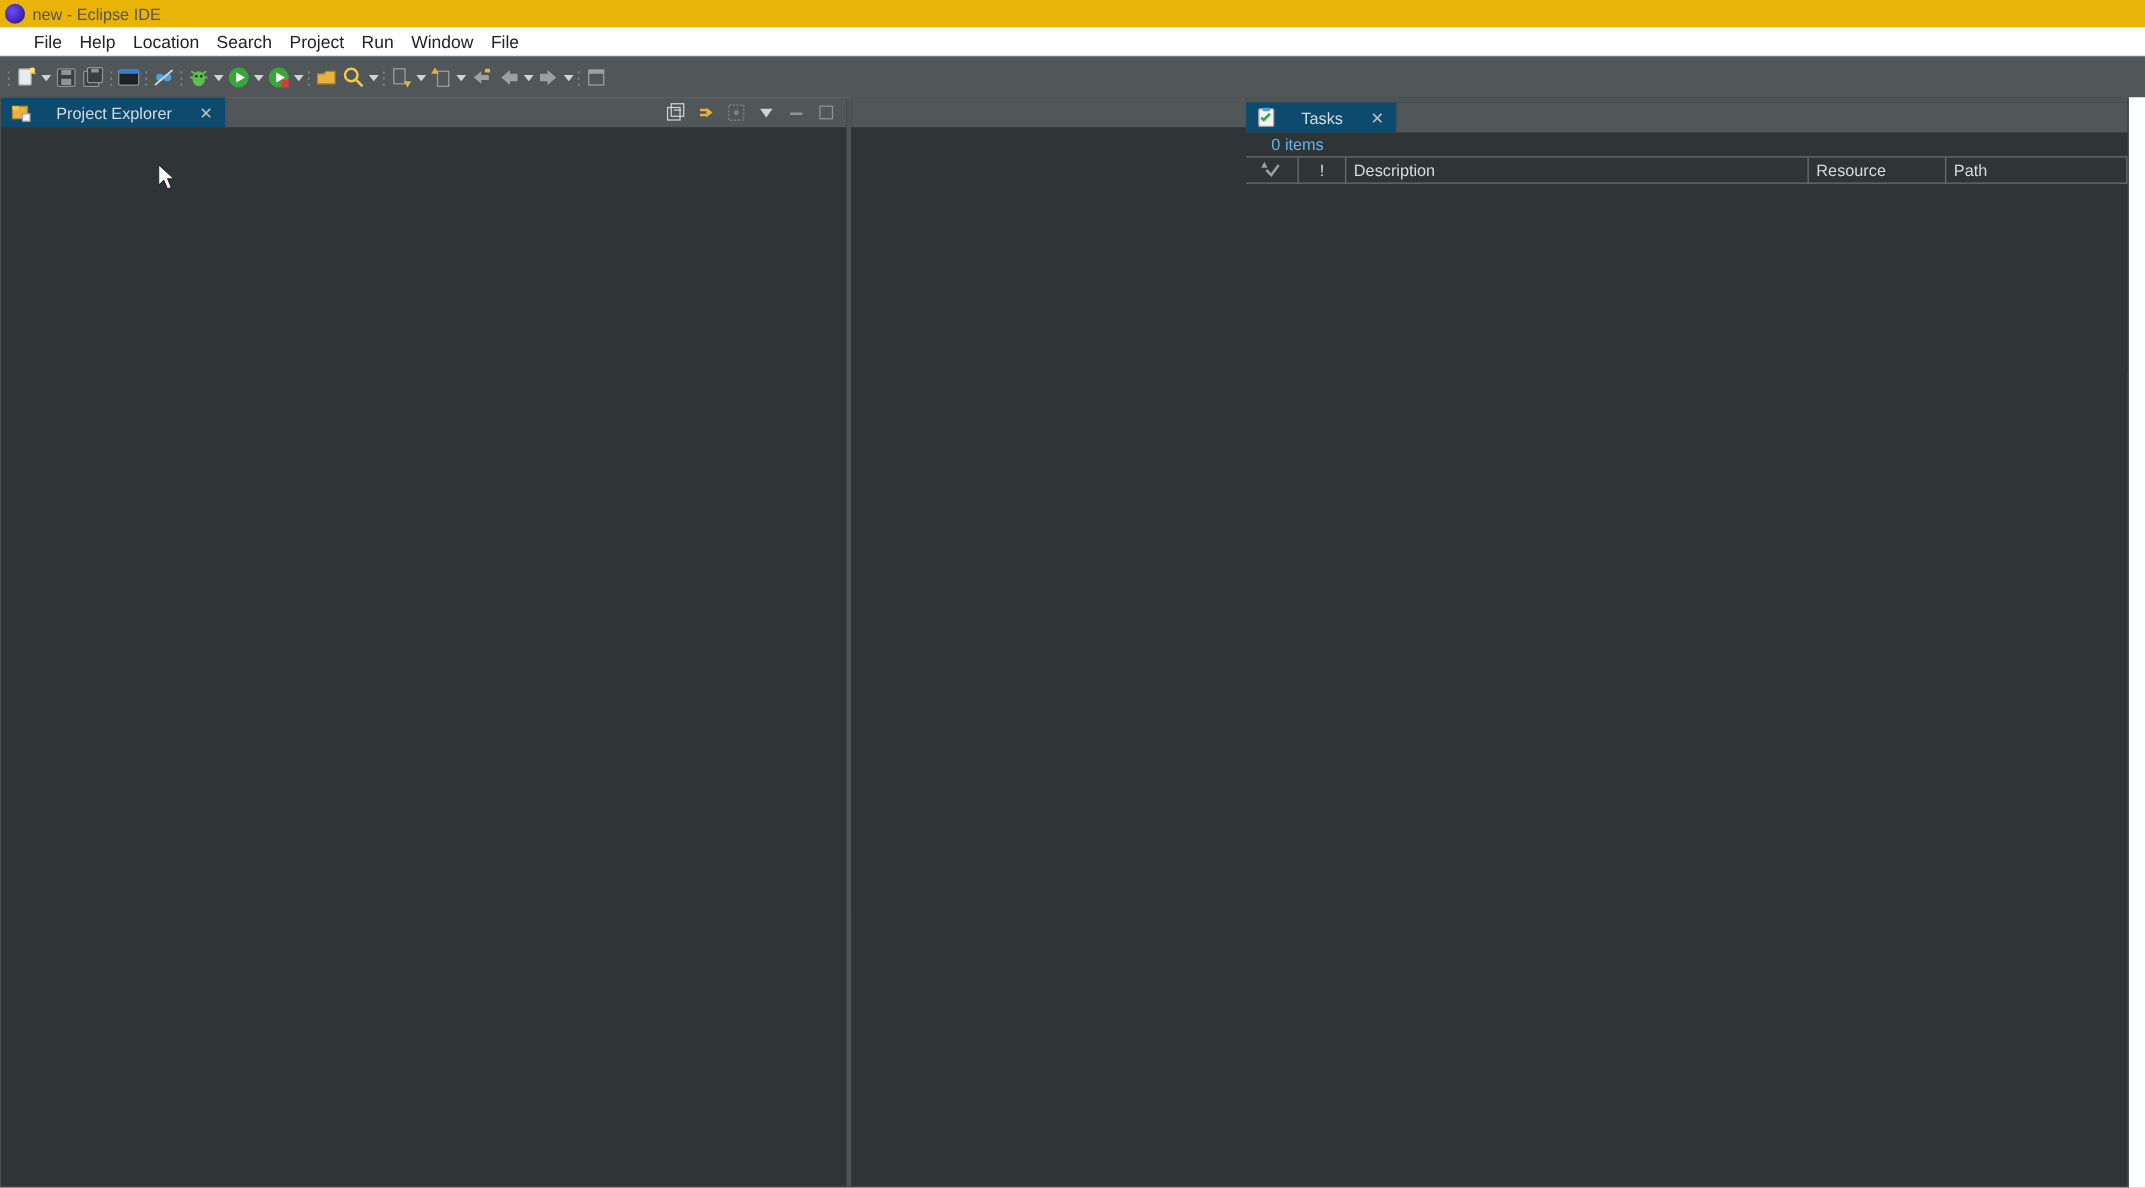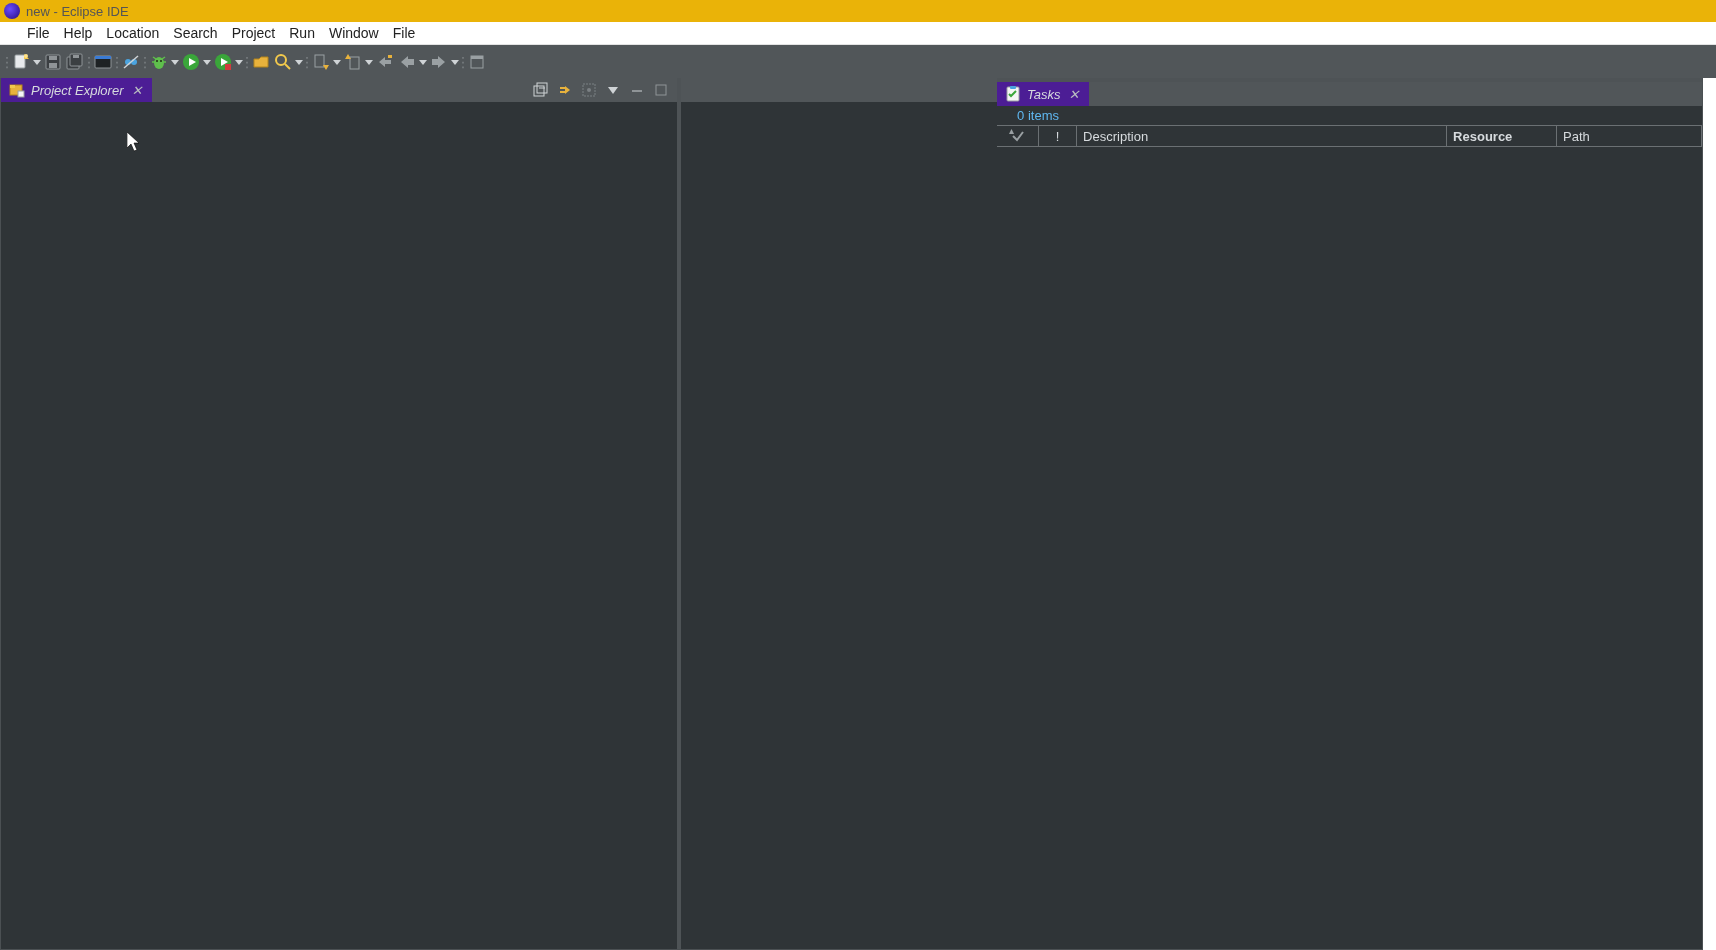--- a/index.html
+++ b/index.html
@@ -92,27 +92,26 @@
   .view-tabstrip {
     height: 24px;
     background: #515659;
     display: flex;
     align-items: stretch;
     position: relative;
   }
   .view-tab {
     display: flex;
     align-items: center;
-    gap: 6px;
+    gap: 20px;
     padding: 0 8px;
-    background: #4c1d95;
+    background: #0c4a6e;
     color: #d7dbde;
     font-size: 13px;
     border-right: 1px solid #515659;
-    font-style: italic;
   }
   .view-tab .tab-icon { width: 16px; height: 16px; }
   .view-tab .tab-close {
     font-family: Arial;
     color: #b9bec1;
     font-size: 13px;
     padding: 0 2px;
   }
   .view-toolbar {
     margin-left: auto;
@@ -174,21 +173,21 @@
     border-right: 1px solid #6b7073;
     border-bottom: 1px solid #6b7073;
     padding: 2px 6px;
     display: flex;
     align-items: center;
   }
   .th-check { width: 42px; justify-content: center; color:#9aa0a3; position:relative;}
   .th-check .sort-caret{ position:absolute; top:-1px; left:12px; font-size:10px; color:#9aa0a3;}
   .th-bang  { width: 38px; justify-content: center; }
   .th-desc  { width: 370px; }
-  .th-res   { width: 110px; font-weight: bold; }
+  .th-res   { width: 110px; }
   .th-path  { width: 145px; }
   .th-loc   { flex: 1; }
 
   
   .cursor {
     position: absolute;
     width: 14px; height: 20px;
     pointer-events: none;
   }
 

